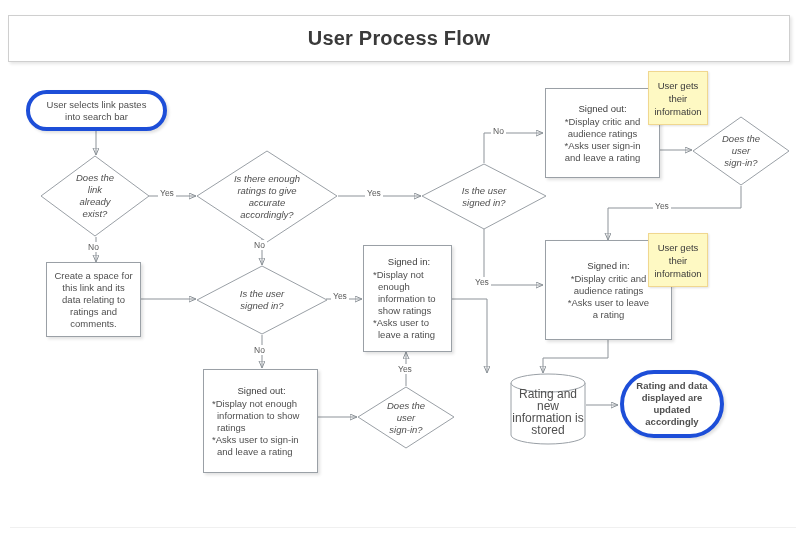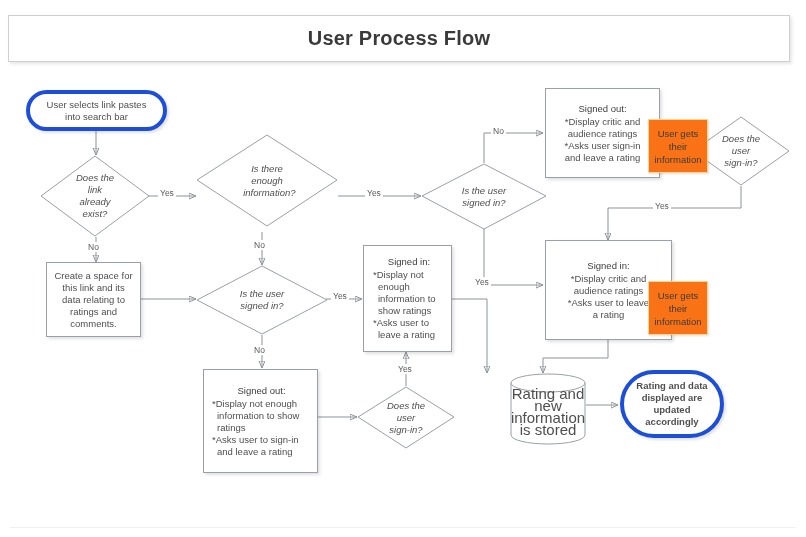--- a/index.html
+++ b/index.html
@@ -113,40 +113,39 @@
   .cylinder svg { position: absolute; left:0; top:0; }
   .cylinder .cyl-label {
     position: absolute;
     left: 0; top: 10px;
     width: 100%;
     height: calc(100% - 14px);
     display: flex;
     align-items: center;
     justify-content: flex-start;
     text-align: center;
-    font-size: 15px;
+    font-size: 12px;
     line-height: 12px;
     color: #4f4f4f;
   }
   
   .sticky {
     position: absolute;
     box-sizing: border-box;
-    background: #f97316;
+    background: #fef9c3;
     border: 1px solid #f0d78f;
     display: flex;
     align-items: center;
     justify-content: center;
     text-align: center;
     font-size: 9.5px;
     line-height: 13px;
     color: #3a3a3a;
     z-index: 6;
     box-shadow: 1px 1px 2px rgba(0,0,0,0.12);
-    margin-top: 48px;
   }
   
   #wires {
     position: absolute;
     left: 0; top: 0;
     width: 806px;
     height: 537px;
     z-index: 2;
     pointer-events: none;
   }
@@ -250,28 +249,29 @@
         <polygon points="55,1 109,41 55,81 1,41" fill="#ffffff" stroke="#9aa0a6" stroke-width="1"></polygon>
       </svg>
     <div class="diamond-label">
       <span>
         <span class="ln">Does the link</span>
         <span class="ln">already exist?</span>
       </span>
     </div>
   </div>
 
-  <div class="diamond-wrap" style="left:196px; top:134px; width:142px; height:93px;">
+  <div class="diamond-wrap" style="left:196px; top:150px; width:142px; height:93px;">
     <svg width="142" height="93">
         <polygon points="71,1 141,46 71,92 1,46" fill="#ffffff" stroke="#9aa0a6" stroke-width="1"></polygon>
       </svg>
     <div class="diamond-label">
       <span style="padding:0 6%">
         <span class="ln">Is there enough</span>
-        <span class="ln">information?</span>
+        <span class="ln">ratings to give accurate</span>
+        <span class="ln">accordingly?</span>
       </span>
     </div>
   </div>
 
   <div class="diamond-wrap" style="left:421px; top:163px; width:126px; height:67px;">
     <svg width="126" height="67">
         <polygon points="63,1 125,33 63,66 1,33" fill="#ffffff" stroke="#9aa0a6" stroke-width="1"></polygon>
       </svg>
     <div class="diamond-label">
       <span style="padding:0 4%">

